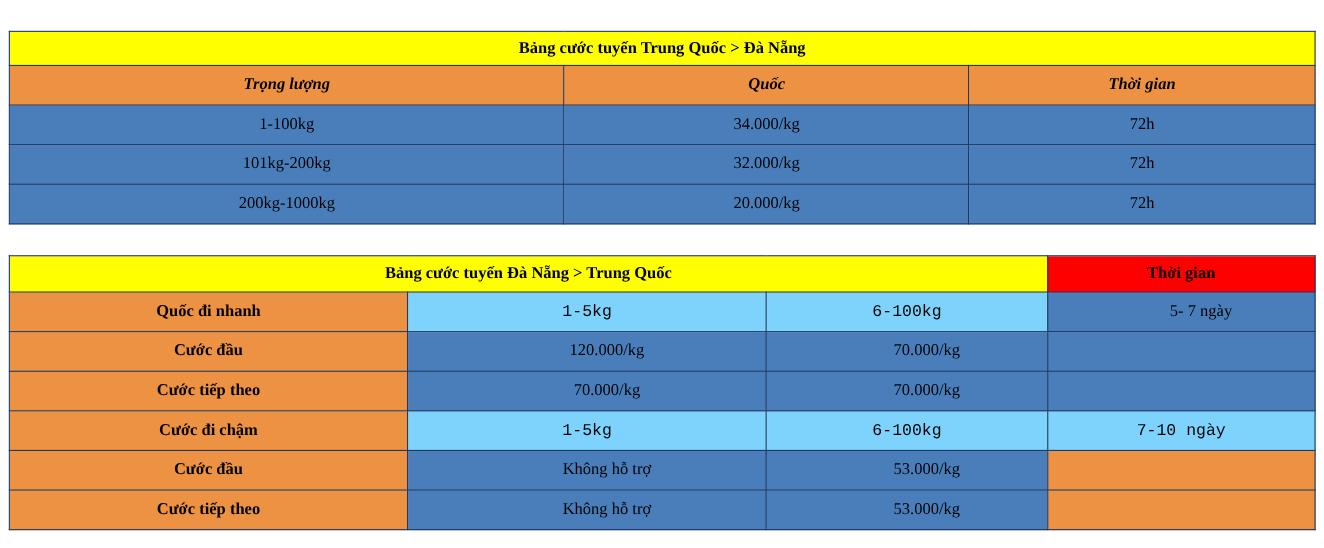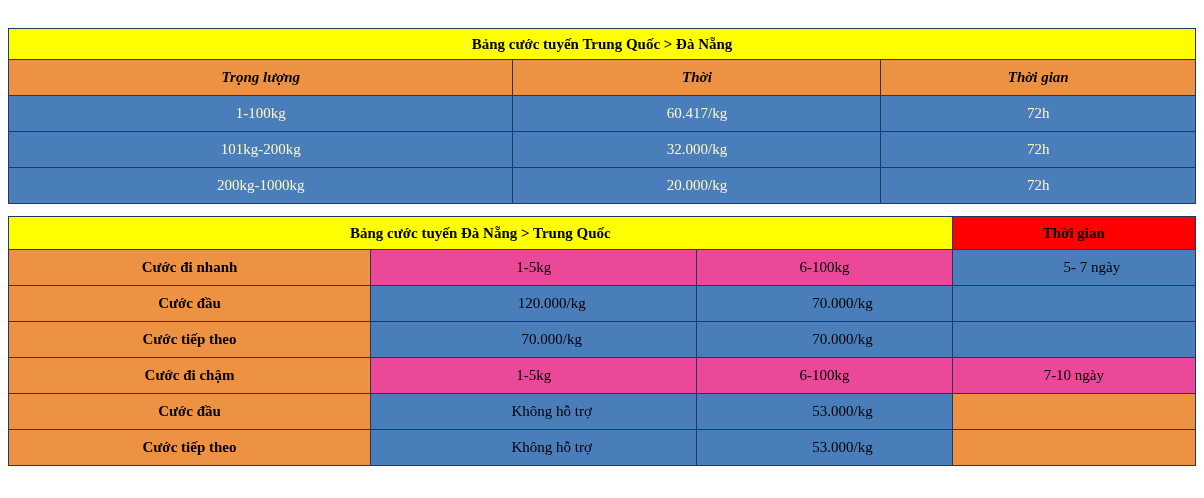--- a/index.html
+++ b/index.html
@@ -42,30 +42,30 @@
     font-size: 15px;
   }
   .t1-head {
     background: #ed9242;
     font-weight: bold;
     height: 33px;
     font-style: italic;
   }
   .t1-cell {
     background: #4a7ebb;
-    color: #fef9c3;
+    color: #000000;
     height: 33px;
     margin-top: 28px;
   }
 
   
   .table2 {
     position: absolute;
     left: 8px;
-    top: 216px;
+    top: 232px;
     width: 1188px;
     border-collapse: collapse;
     table-layout: fixed;
   }
   .table2 td {
     border: 1px solid #1f3864;
     text-align: center;
     vertical-align: middle;
     font-size: 15px;
   }
@@ -83,22 +83,23 @@
     background: #ed9242;
     font-weight: bold;
     height: 33px;
   }
   .t2-blue {
     background: #4a7ebb;
     height: 33px;
     padding-left: 37px;
   }
   .t2-orange {
-    background: #ec4899;
-    height: 33px;
+    background: #7dd3fc;
+    height: 33px;
+    font-family: Liberation Mono, monospace;
   }
   .t2-blue-blank, .t2-orange-blank {
     height: 33px;
   }
   .t2-blue-blank { background: #4a7ebb; }
   .t2-orange-blank { background: #ed9242; }
 </style>
 </head>
 <body>
 
@@ -109,26 +110,26 @@
       <col style="width:42.5%">
       <col style="width:31%">
       <col style="width:26.5%">
     </colgroup>
     <tbody>
       <tr>
         <td class="t1-title" colspan="3">Bảng cước tuyến Trung Quốc &gt; Đà Nẵng</td>
       </tr>
       <tr>
         <td class="t1-head">Trọng lượng</td>
-        <td class="t1-head">Thời</td>
+        <td class="t1-head">Quốc</td>
         <td class="t1-head">Thời gian</td>
       </tr>
       <tr>
         <td class="t1-cell">1-100kg</td>
-        <td class="t1-cell">60.417/kg</td>
+        <td class="t1-cell">34.000/kg</td>
         <td class="t1-cell">72h</td>
       </tr>
       <tr>
         <td class="t1-cell">101kg-200kg</td>
         <td class="t1-cell">32.000/kg</td>
         <td class="t1-cell">72h</td>
       </tr>
       <tr>
         <td class="t1-cell">200kg-1000kg</td>
         <td class="t1-cell">20.000/kg</td>
@@ -144,21 +145,21 @@
       <col style="width:21.5%">
       <col style="width:20.5%">
     </colgroup>
     <tbody>
       <tr>
         <td class="t2-title" colspan="3">Bảng cước tuyến Đà Nẵng &gt; Trung Quốc</td>
         <td class="t2-title-red">Thời gian</td>
       </tr>
 
       <tr>
-        <td class="t2-label">Cước đi nhanh</td>
+        <td class="t2-label">Quốc đi nhanh</td>
         <td class="t2-orange">1-5kg</td>
         <td class="t2-orange">6-100kg</td>
         <td class="t2-blue">5- 7 ngày</td>
       </tr>
 
       <tr>
         <td class="t2-label">Cước đầu</td>
         <td class="t2-blue">120.000/kg</td>
         <td class="t2-blue">70.000/kg</td>
         <td class="t2-blue-blank"></td>

